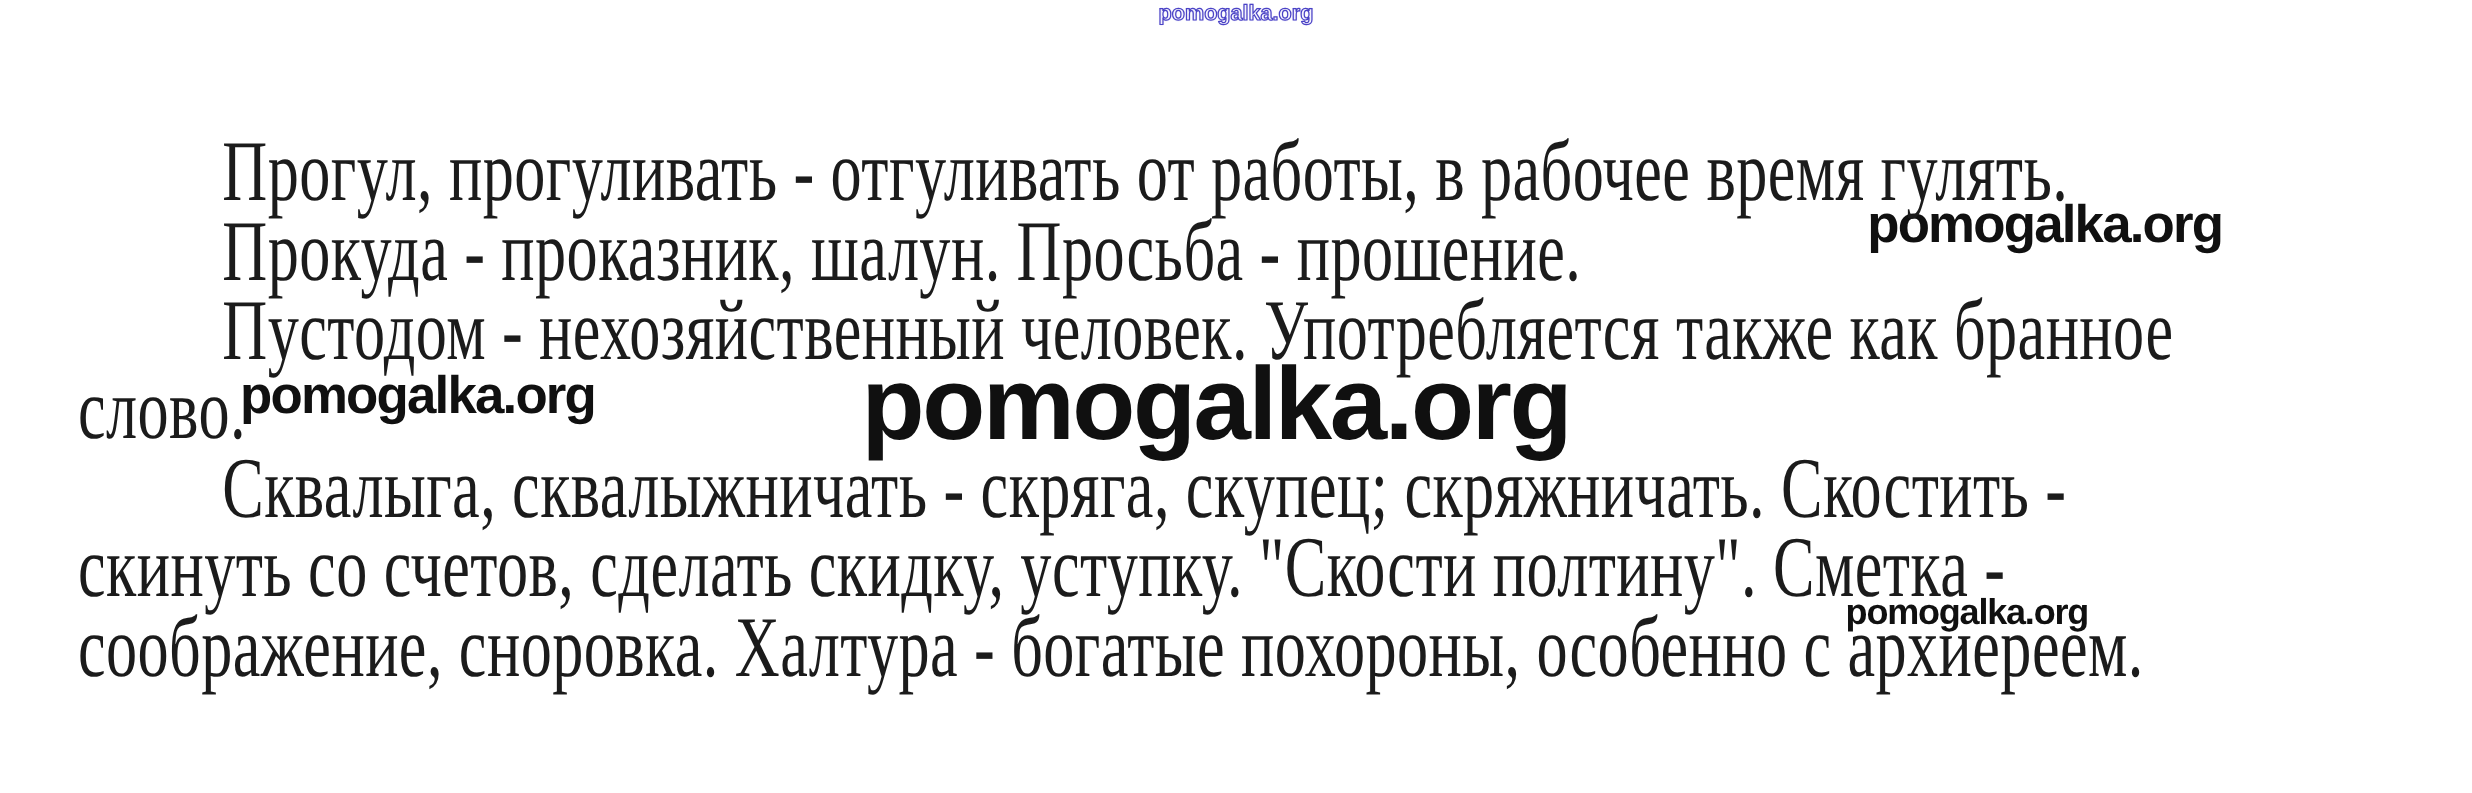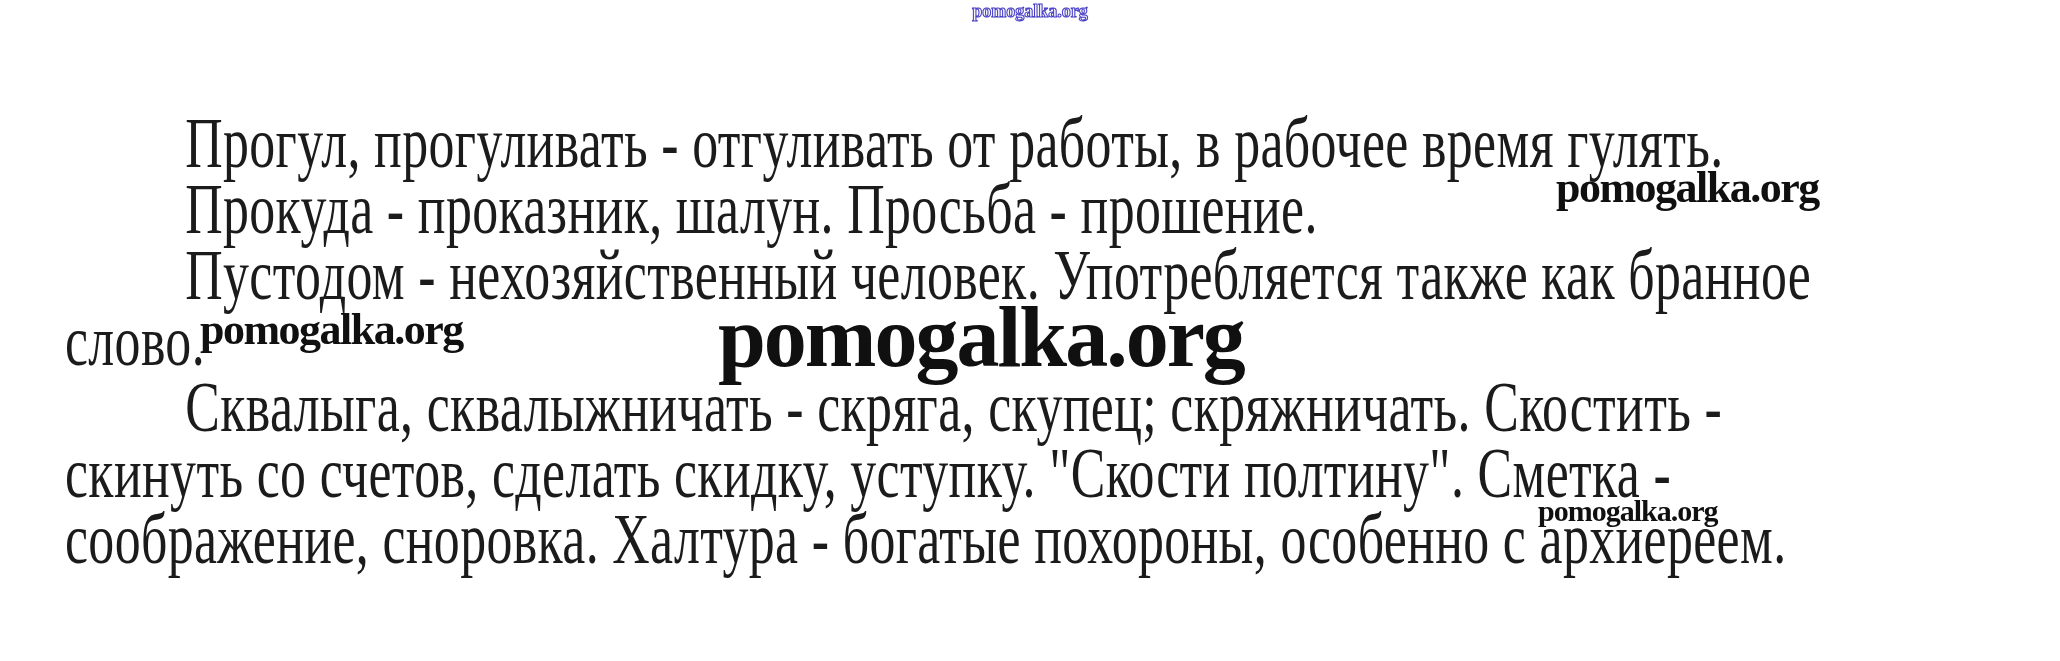--- a/index.html
+++ b/index.html
@@ -23,21 +23,21 @@
     line-height: 66px;
     font-size: 72px;
     white-space: nowrap;
     letter-spacing: 0.5px;
   }
   .textline.indent { padding-left: 167px; }
 
   
   .wm {
     position: absolute;
-    font-family: Liberation Serif, serif;
+    font-family: Liberation Sans, sans-serif;
     font-weight: bold;
     color: #101010;
     white-space: nowrap;
     line-height: 1;
   }
   .wm-top {
     left: 0; right: 0; top: 2px;
     text-align: center;
     font-size: 18px;
     color: rgba(255,255,255,0.92);

